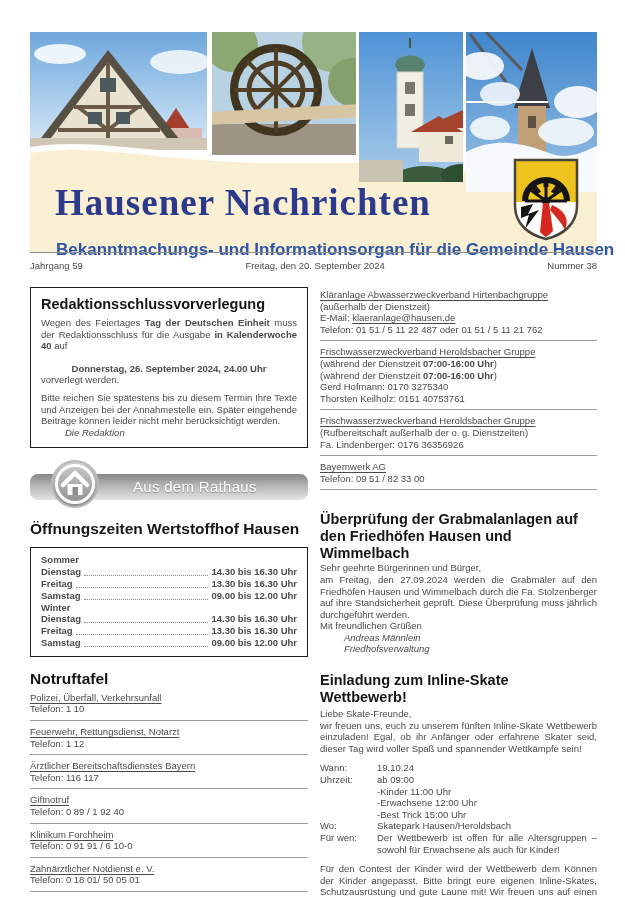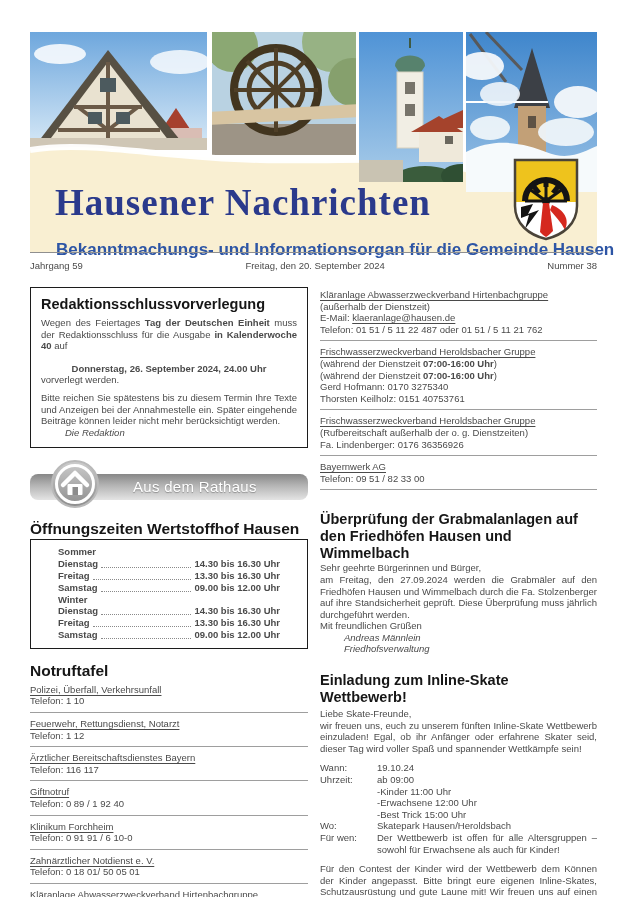--- a/index.html
+++ b/index.html
@@ -38,21 +38,21 @@
 
   .rathaus { position:relative; margin-top:13px; height:46px; }
   .rathaus-bar { position:absolute; left:0; top:13px; width:100%; height:26px;
             border-radius:8px; color:#ffffff; font-weight:normal; font-size:15px;
             line-height:26px; padding-left:103px; letter-spacing:.3px;
             text-shadow:0 1px 1px rgba(0,0,0,.3);
             background:linear-gradient(180deg,#878787 0%,#b5b5b5 45%,#e4e4e4 100%); }
   .rathaus-icon { position:absolute; left:20px; top:-2px; width:50px; height:50px; z-index:1; }
 
   .sec-heading { font-size:15.5px; color:#161616; margin-top:16px; }
-  .sched-box { border:1.5px solid #1c1c1c; margin-top:4px; padding:6px 27px 7px; }
+  .sched-box { border:1.5px solid #1c1c1c; margin-top:12px; padding:6px 10px 7px; }
   .srow  { display:flex; align-items:flex-end; line-height:11.9px;font-weight:bold; }
   .lead  { flex:1; border-bottom:1px dotted #8a8a8a; margin:0 3px 2px; }
   .sname { font-weight:bold; line-height:11.9px; }
 
   .nt-list { margin-top:5px; }
   .entry  { padding:2px 0; }
   .etitle { text-decoration:underline; text-underline-offset:1.5px; }
   .sep    { border-top:1px solid #9e9e9e; margin:3px 0; }
   .link   { text-decoration:underline; text-underline-offset:1.5px; cursor:pointer; }
 

